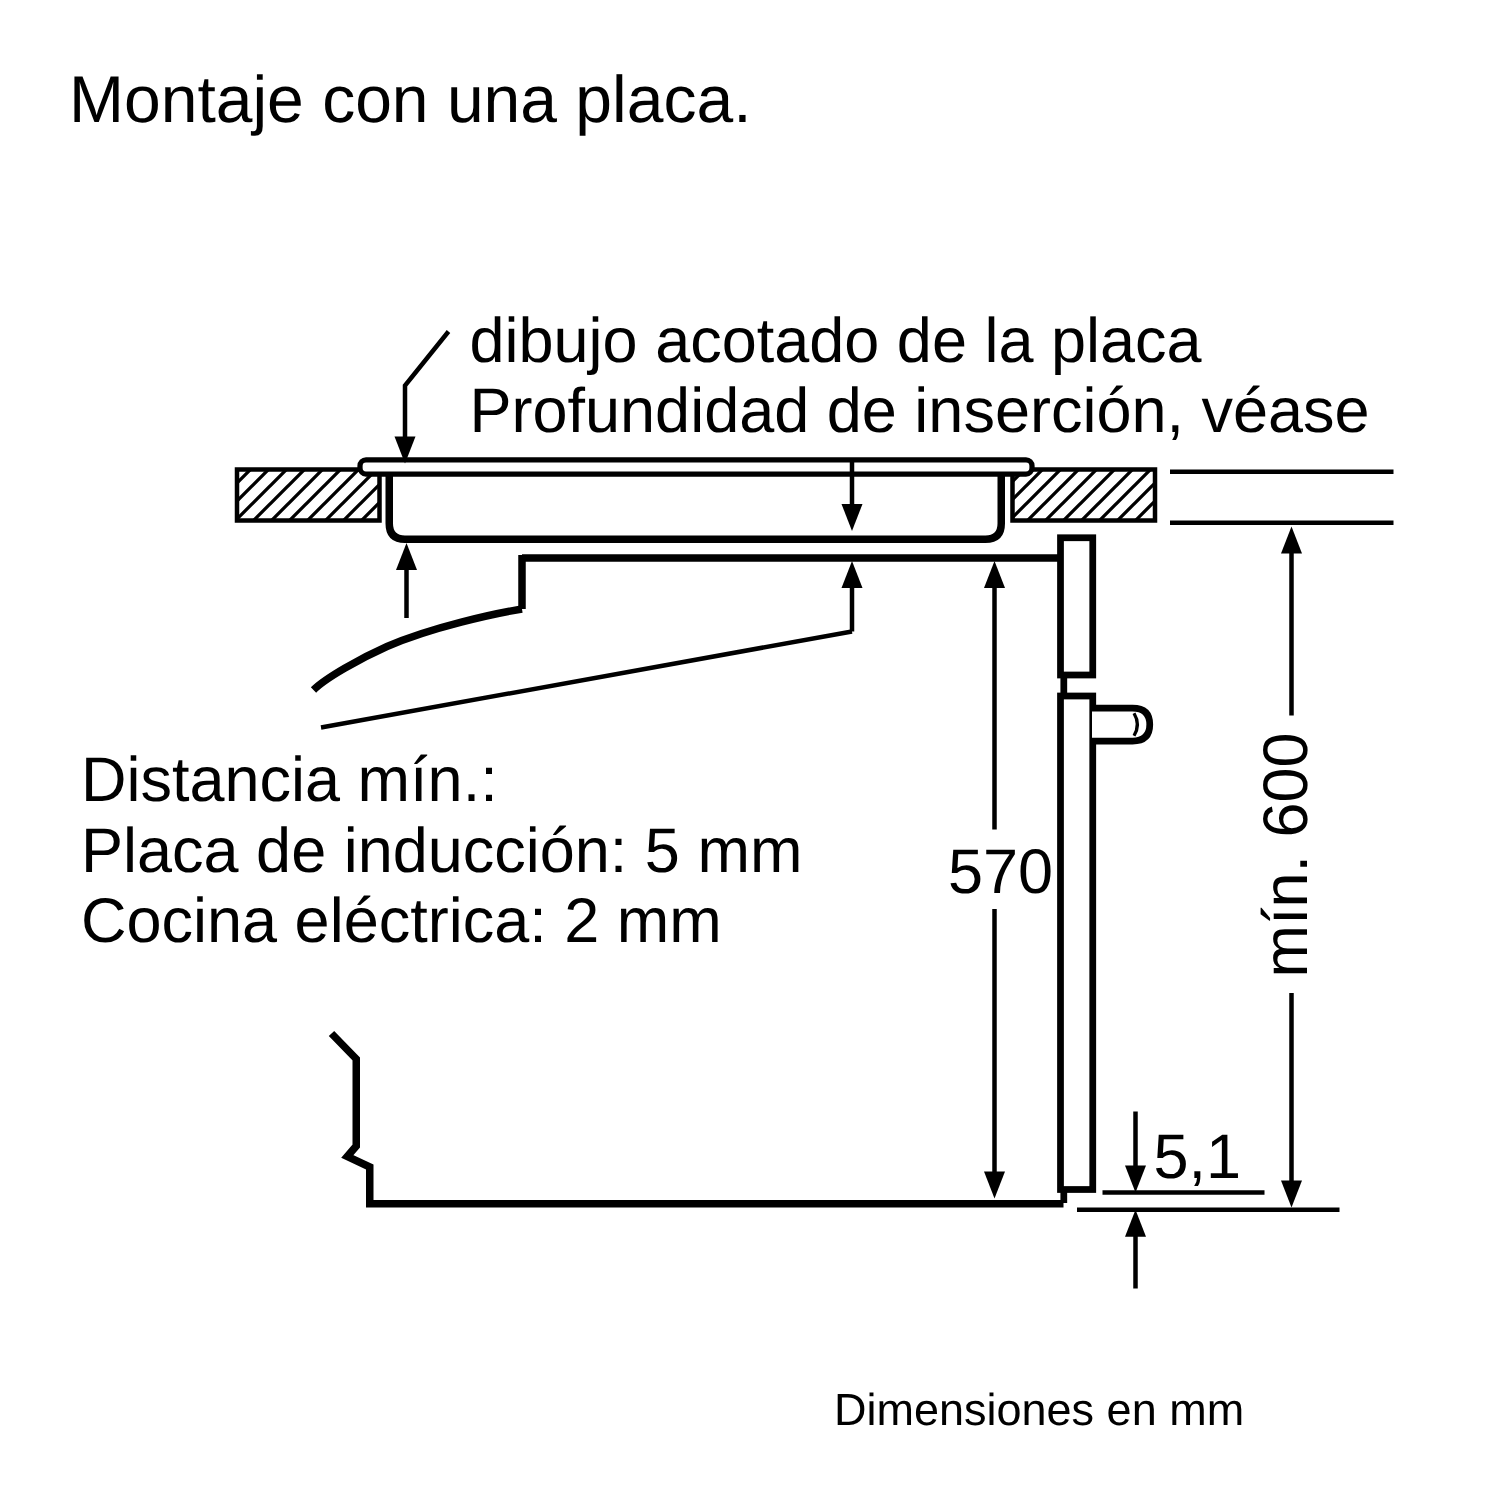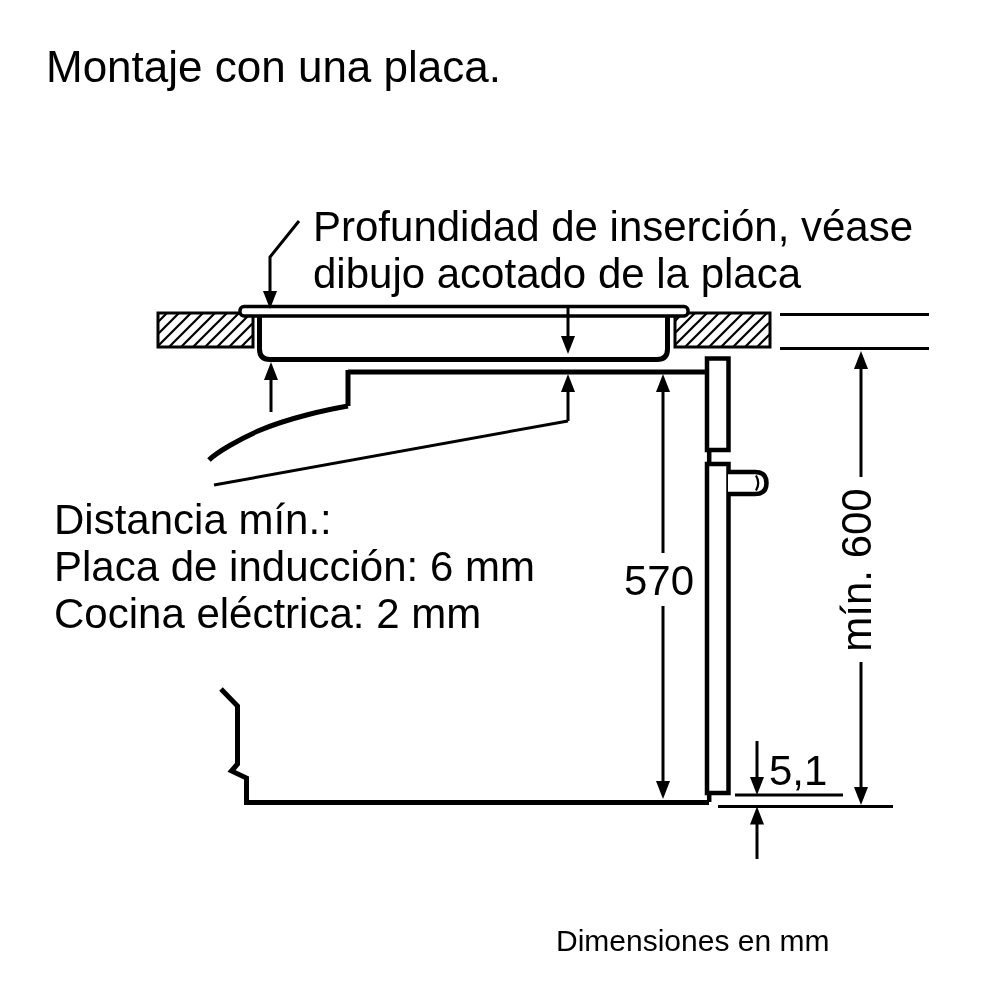--- a/index.html
+++ b/index.html
@@ -4,21 +4,21 @@
 <style>
   html,body{margin:0;padding:0;background:#fff;}
   .canvas{
     position:relative;width:929px;height:1000px;background:#fff;overflow:hidden;
     font-family:"Liberation Sans","DejaVu Sans",sans-serif;color:#000;
   }
   .txt{position:absolute;white-space:nowrap;color:#000;}
   .title{left:46px;top:44px;font-size:44px;line-height:1.05;}
   .ann-depth{left:313px;top:203px;font-size:42px;line-height:47px;}
   .ann-dist{left:54px;top:496px;font-size:42px;line-height:47px;}
-  .dim570{left:624px;top:560px;width:78px;text-align:left;font-size:42px;line-height:1;}
+  .dim570{left:624px;top:560px;width:78px;text-align:right;font-size:42px;line-height:1;}
   .dim600{left:857px;top:570px;font-size:42px;line-height:1;transform:translate(-50%,-50%) rotate(-90deg);transform-origin:center center;}
   .dim75{left:769px;top:750px;font-size:42px;line-height:1;}
   .footer{left:556px;top:926px;font-size:30px;line-height:1;}
   svg.drawing{position:absolute;left:0;top:0;}
 </style>
 </head>
 <body>
 
 <div class="canvas">
 
@@ -93,27 +93,27 @@
       <path d="M735 795 H843" stroke="#000" stroke-width="3" fill="none"></path>
       <path d="M718 806.5 H893" stroke="#000" stroke-width="3" fill="none"></path>
       <path d="M757 741 V778" stroke="#000" stroke-width="3" fill="none"></path>
       <polygon points="757,795 750,777 764,777" fill="#000"></polygon>
       <path d="M757 859 V824" stroke="#000" stroke-width="3" fill="none"></path>
       <polygon points="757,806.5 750,824.5 764,824.5" fill="#000"></polygon>
     </g>
   </svg>
 
   <div class="txt ann-depth">
+    <div>dibujo acotado de la placa</div>
     <div>Profundidad de inserción, véase</div>
-    <div>dibujo acotado de la placa</div>
   </div>
 
   <div class="txt ann-dist">
     <div>Distancia mín.:</div>
-    <div>Placa de inducción: 6 mm</div>
+    <div>Placa de inducción: 5 mm</div>
     <div>Cocina eléctrica: 2 mm</div>
   </div>
 
   <div class="txt dim570">570</div>
   <div class="txt dim600">mín. 600</div>
   <div class="txt dim75">5,1</div>
 
   <div class="txt footer">Dimensiones en mm</div>
 
 </div>

